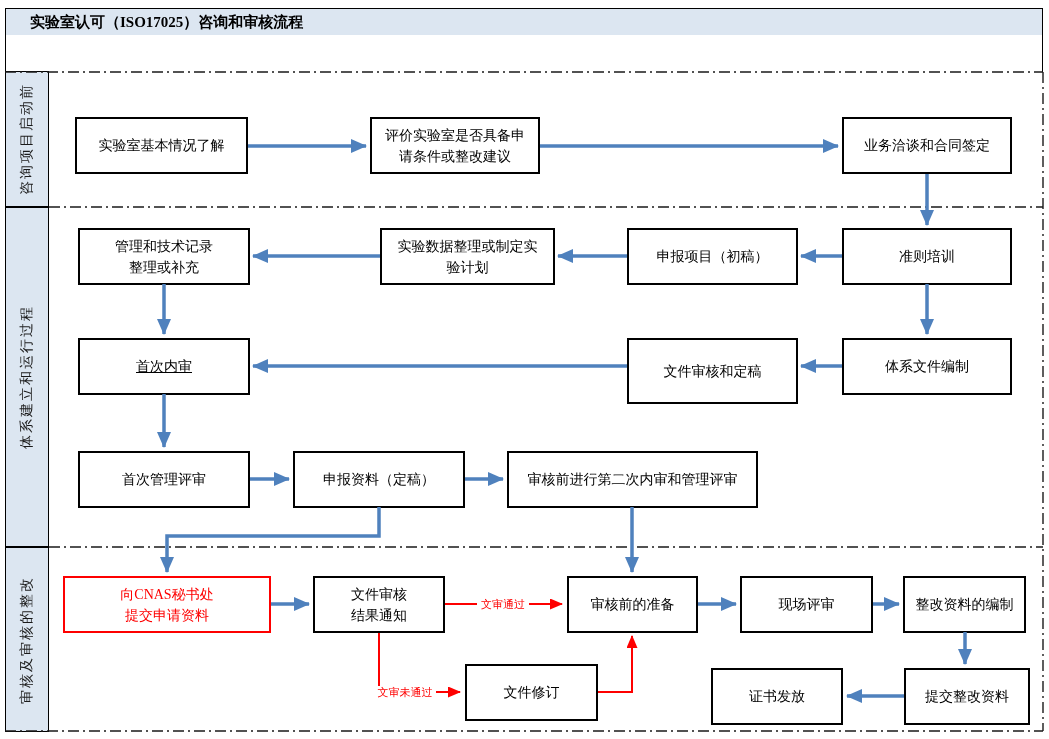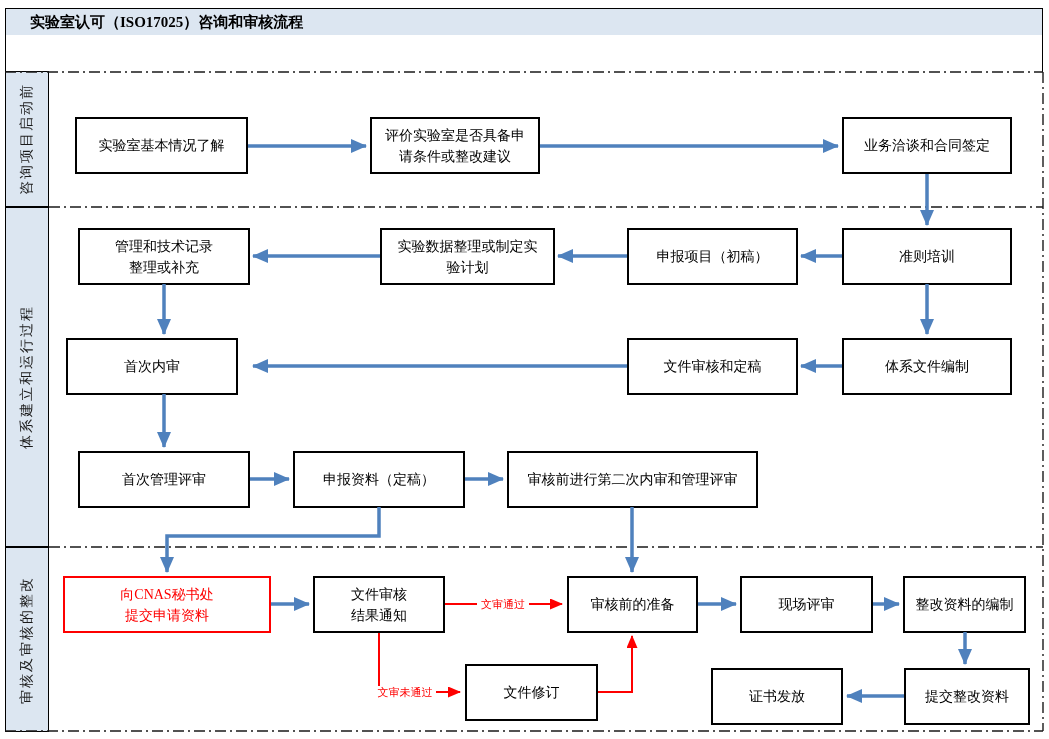--- a/index.html
+++ b/index.html
@@ -46,22 +46,22 @@
   }
   .node.red{border-color:#fe0000;color:#fe0000;}
 
   .n-a1{left:75px; top:117px;width:173px;height:57px;}
   .n-a2{left:370px;top:117px;width:170px;height:57px;}
   .n-a3{left:842px;top:117px;width:170px;height:57px;}
   .n-b1{left:78px; top:228px;width:172px;height:57px;}
   .n-b2{left:380px;top:228px;width:175px;height:57px;}
   .n-b3{left:627px;top:228px;width:171px;height:57px;}
   .n-b4{left:842px;top:228px;width:170px;height:57px;}
-  .n-c1{left:66px; top:338px;width:172px;height:57px;}
-  .n-c2{left:627px;top:338px;width:171px;height:57px;}
+  .n-c1{left:78px; top:338px;width:172px;height:57px;text-decoration:underline;}
+  .n-c2{left:627px;top:338px;width:171px;height:66px;}
   .n-c3{left:842px;top:338px;width:170px;height:57px;}
   .n-d1{left:78px; top:451px;width:172px;height:57px;}
   .n-d2{left:293px;top:451px;width:172px;height:57px;}
   .n-d3{left:507px;top:451px;width:251px;height:57px;}
   .n-e1{left:63px; top:576px;width:208px;height:57px;}
   .n-e2{left:313px;top:576px;width:132px;height:57px;}
   .n-e3{left:567px;top:576px;width:131px;height:57px;}
   .n-e4{left:740px;top:576px;width:133px;height:57px;}
   .n-e5{left:903px;top:576px;width:123px;height:57px;}
   .n-f1{left:465px;top:664px;width:133px;height:57px;}

